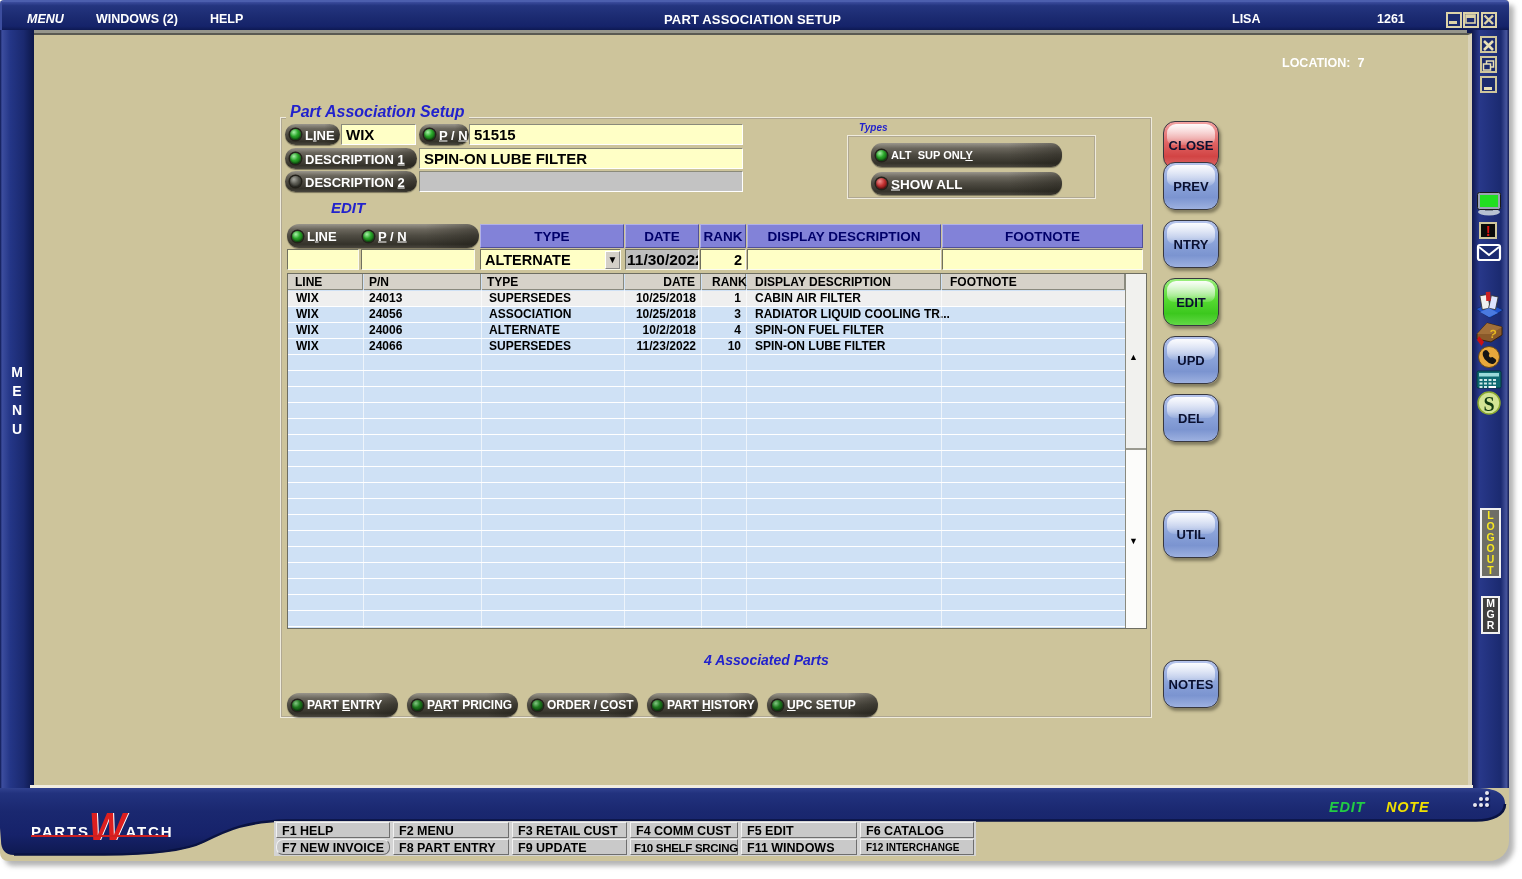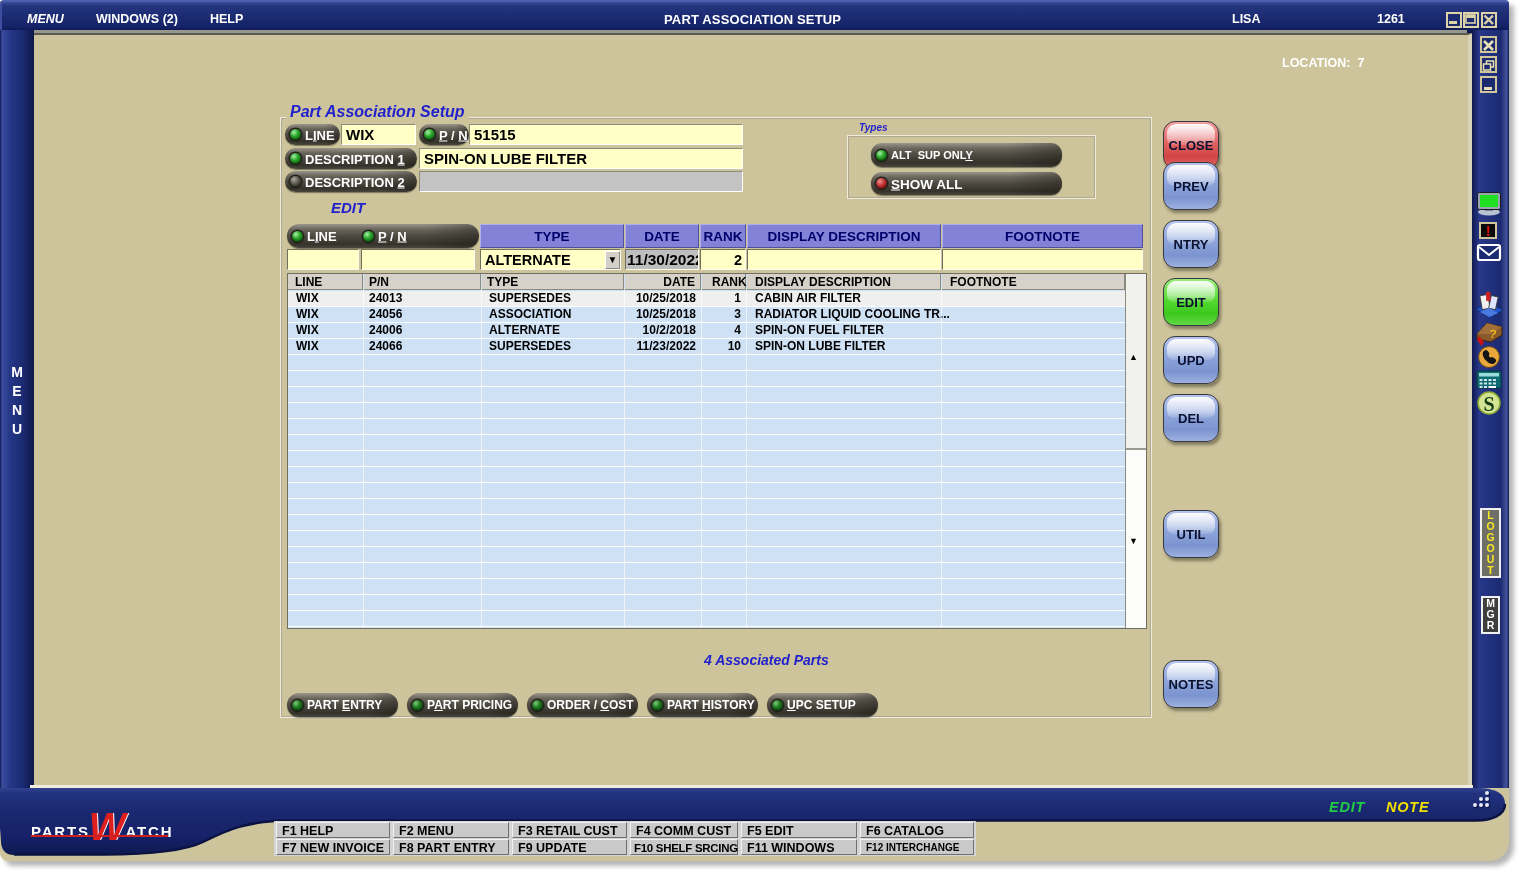--- a/index.html
+++ b/index.html
@@ -388,21 +388,21 @@
   <div class="gbtn" style="top:660px;">
         <span>NOTES</span>
       </div>
 
   <div class="fk" style="left:276px; top:822px; width:114px;">F1 HELP</div>
   <div class="fk" style="left:393px; top:822px; width:116px;">F2 MENU</div>
   <div class="fk" style="left:512px; top:822px; width:115px;">F3 RETAIL CUST</div>
   <div class="fk" style="left:630px; top:822px; width:108px;">F4 COMM CUST</div>
   <div class="fk" style="left:741px; top:822px; width:116px;">F5 EDIT</div>
   <div class="fk" style="left:860px; top:822px; width:114px;">F6 CATALOG</div>
-  <div class="fk" style="left:276px; top:839px; width:114px;">F7 NEW INVOICE</div>
+  <div class="fk" style="left:276px; top:839px; width:114px;border-radius:7px;">F7 NEW INVOICE</div>
   <div class="fk" style="left:393px; top:839px; width:116px;">F8 PART ENTRY</div>
   <div class="fk" style="left:512px; top:839px; width:115px;">F9 UPDATE</div>
   <div class="fk" style="left:630px; top:839px; width:108px; font-size:11.5px; padding-left:3px; letter-spacing:-0.3px;">F10 SHELF SRCING</div>
   <div class="fk" style="left:741px; top:839px; width:116px;">F11 WINDOWS</div>
   <div class="fk" style="left:860px; top:839px; width:114px; font-size:10px;">F12 INTERCHANGE</div>
 
   <div id="logo">
     <span id="lg1">PARTS</span><span id="lgw">W</span><span id="lg2">ATCH</span>
     <div id="lgline"></div>
   </div>

